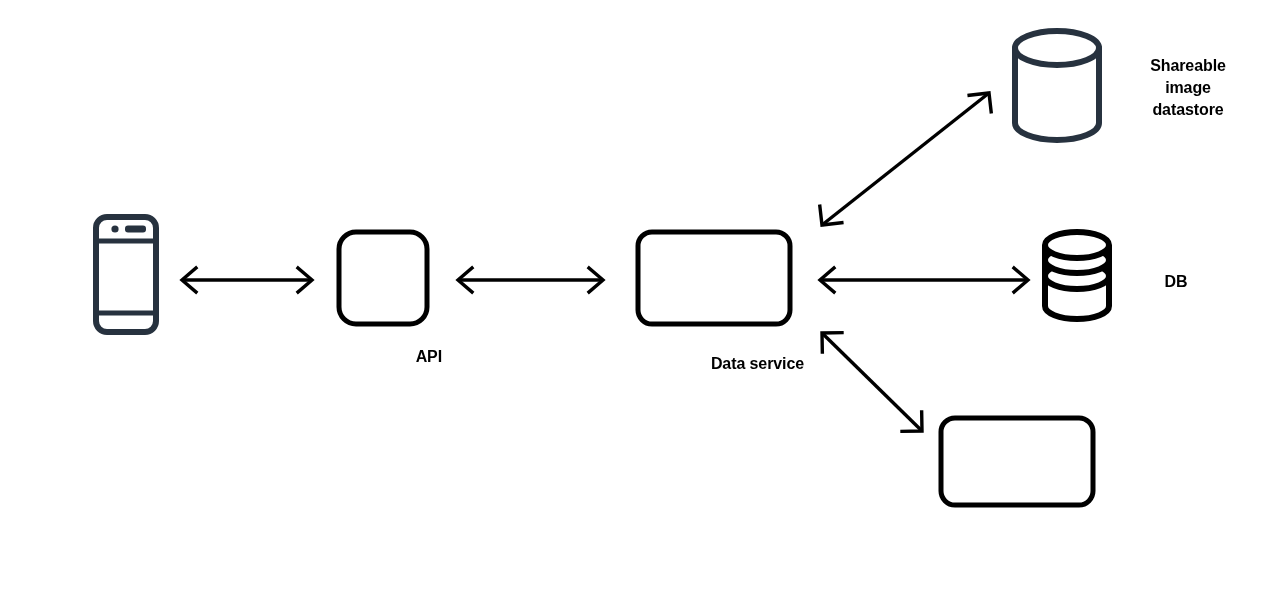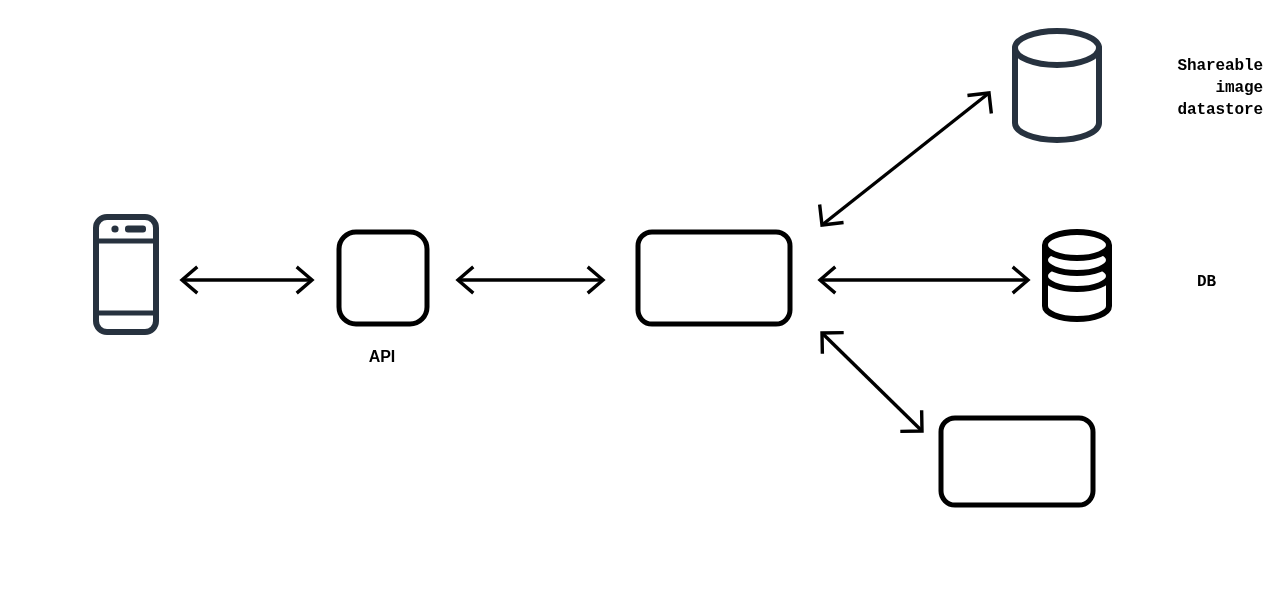--- a/index.html
+++ b/index.html
@@ -28,25 +28,24 @@
     position: absolute;
     font-family: "Liberation Sans", sans-serif;
     font-weight: bold;
     font-size: 16px;
     line-height: 22px;
     color: #000000;
     white-space: pre-line;
     letter-spacing: -0.1px;
   }
   .label-center {
-    text-align: center;
+    text-align: right;
   }
   .label-left {
-    text-align: right;
-    font-family: Liberation Mono, monospace;
+    text-align: center;
   }
   #label-api {
     left: 322px;
     top: 346px;
     width: 120px;
   }
   #label-data-service {
     left: 624px;
     top: 353px;
     width: 180px;
@@ -127,20 +126,21 @@
     <g>
       <line x1="822" y1="333" x2="922" y2="431" stroke="#000000" stroke-width="3.4"></line>
       <polyline points="822,352 822,333 842,333" fill="none" stroke="#000000" stroke-width="3.4" stroke-linecap="square" stroke-linejoin="miter" transform="rotate(-1 822 333)"></polyline>
       <polyline points="922,412 922,431 902,431" fill="none" stroke="#000000" stroke-width="3.4" stroke-linecap="square" stroke-linejoin="miter" transform="rotate(-1 922 431)"></polyline>
     </g>
 
   </svg>
 
   <div class="node-label label-center" id="label-api">API</div>
 
+  <div class="node-label label-center" id="label-data-service">Data service</div>
 
   <div class="node-label label-left" id="label-datastore">Shareable
 image
 datastore</div>
 
   <div class="node-label label-left" id="label-db">DB</div>
 
 
 </div>
 

